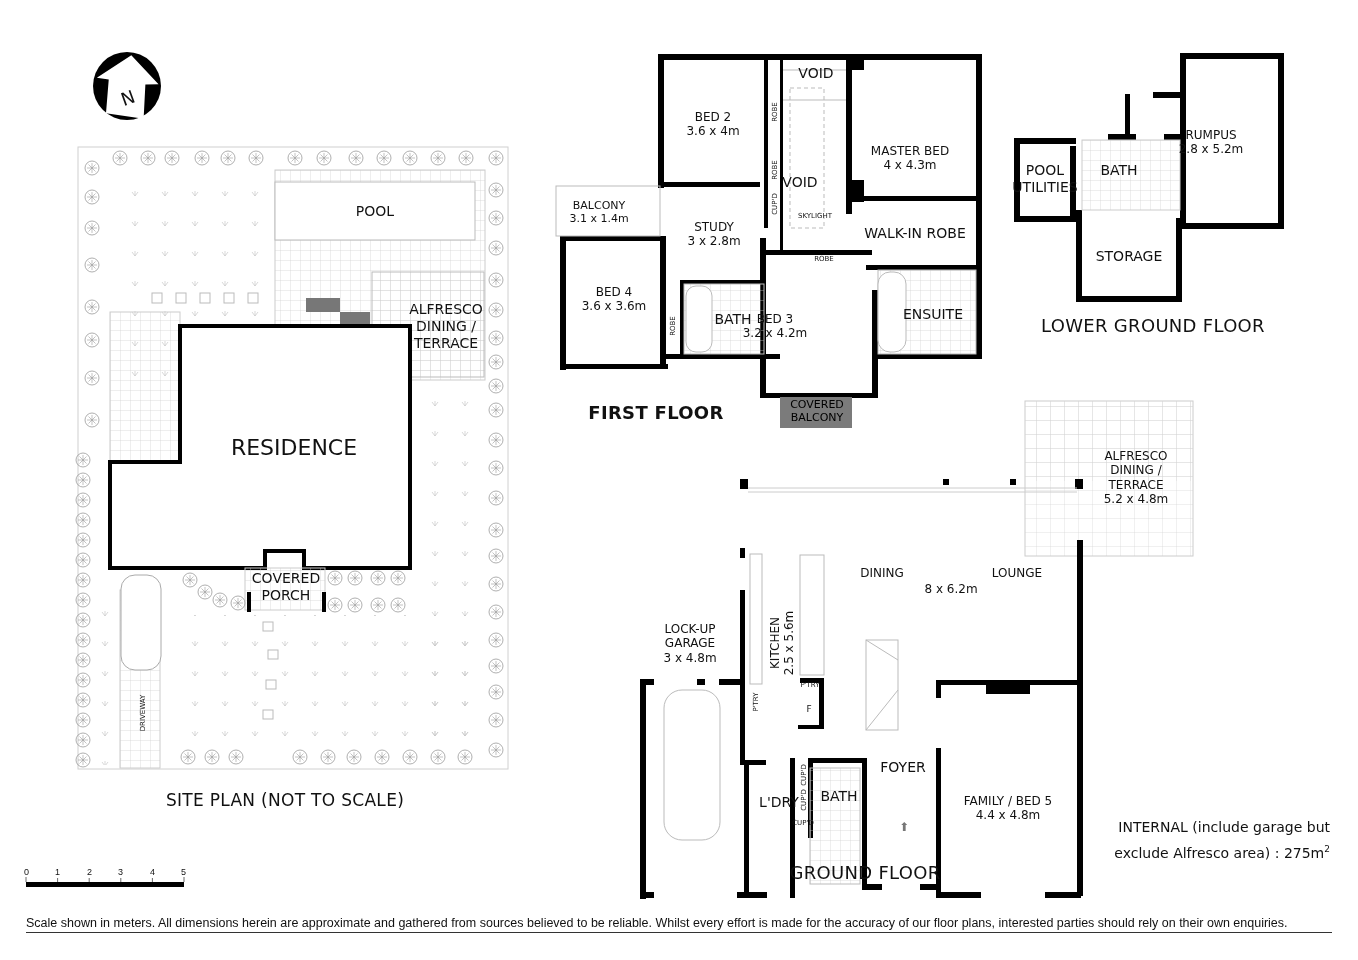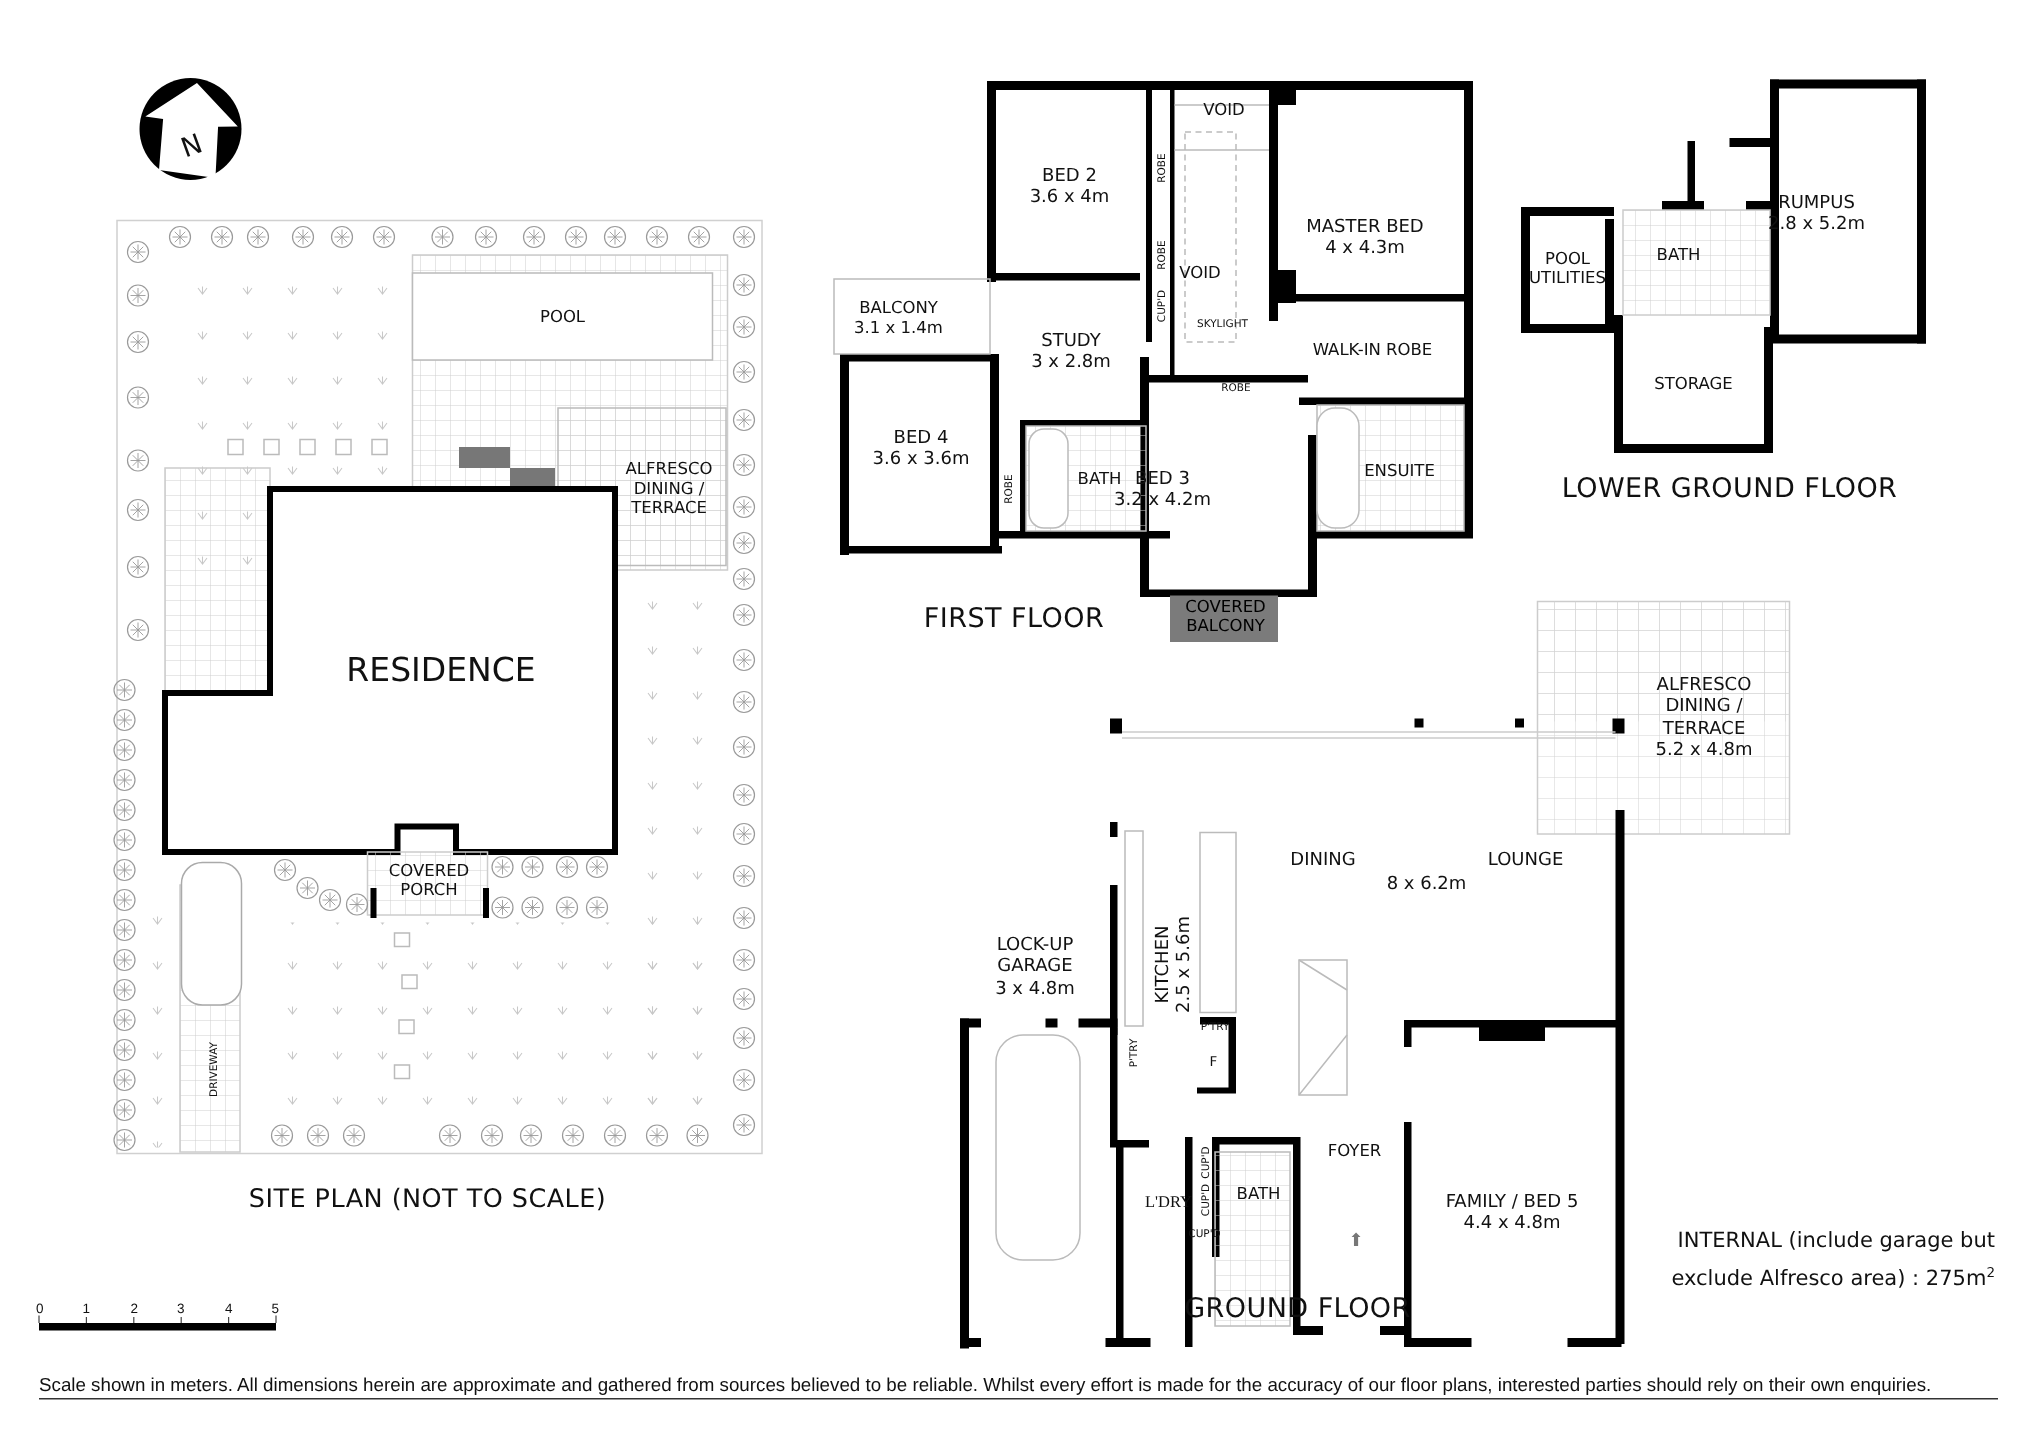--- a/index.html
+++ b/index.html
@@ -1,20 +1,20 @@
 <!DOCTYPE html>
 <html><head>
 <meta charset="utf-8">
 <style>
   html, body { margin:0; padding:0; background:#ffffff; }
   body { width:1358px; height:960px; position:relative; overflow:hidden; font-family:"DejaVu Sans", sans-serif; color:#111; }
   svg { position:absolute; left:0; top:0; }
   .lbl { position:absolute; text-align:center; color:#111; line-height:1.2; white-space:nowrap; transform:translate(-50%,-50%); font-family:"DejaVu Sans", sans-serif; }
   .room { font-size:12px; }
-  .small { font-size:11px; }
+  .small { font-size:14px; }
   .tiny { font-size:7px; }
   .title { font-size:18px; letter-spacing:0.3px; }
   .big { font-size:22px; }
   .vert { transform:translate(-50%,-50%) rotate(-90deg); }
   .area-info { position:absolute; right:28px; top:816px; text-align:right; font-size:14px; line-height:22px; }
   .area-info sup { font-size:9px; }
   .disclaimer { position:absolute; left:26px; top:916px; width:1306px; font-family:"Liberation Sans", sans-serif; font-size:12.5px; border-bottom:1.5px solid #333; padding-bottom:2px; white-space:nowrap; }
   .scale-nums span { position:absolute; font-family:"Liberation Sans", sans-serif; font-size:9px; }
 </style>
 </head>
@@ -300,41 +300,41 @@
 <span class="lbl small" style="left:816px;top:73px;">VOID</span>
 <span class="lbl small" style="left:800px;top:182px;">VOID</span>
 <span class="lbl tiny" style="left:815px;top:216px;">SKYLIGHT</span>
 <span class="lbl tiny vert" style="left:775px;top:112px;">ROBE</span>
 <span class="lbl tiny vert" style="left:775px;top:170px;">ROBE</span>
 <span class="lbl tiny vert" style="left:775px;top:204px;">CUP'D</span>
 <span class="lbl tiny" style="left:824px;top:259px;">ROBE</span>
 <span class="lbl tiny vert" style="left:673px;top:326px;">ROBE</span>
 <span class="lbl small" style="left:817px;top:411px;white-space:pre;font-size:11px;color:#000;">COVERED
 BALCONY</span>
-<span class="lbl title" style="left:676px;top:413px;">FIRST FLOOR</span>
+<span class="lbl title" style="left:656px;top:413px;font-weight:bold;">FIRST FLOOR</span>
 
 <span class="lbl room" style="left:1211px;top:142px;"><span>RUMPUS</span><br><span>2.8 x 5.2m</span></span>
 <span class="lbl small" style="left:1119px;top:170px;">BATH</span>
 <span class="lbl small" style="left:1045px;top:179px;white-space:pre;">POOL
 UTILITIES</span>
 <span class="lbl small" style="left:1129px;top:256px;">STORAGE</span>
 <span class="lbl title" style="left:1153px;top:326px;">LOWER GROUND FLOOR</span>
 
 <span class="lbl room" style="left:1136px;top:478px;"><span style="white-space:pre;">ALFRESCO
 DINING /
 TERRACE</span><br><span>5.2 x 4.8m</span></span>
 <span class="lbl room" style="left:882px;top:573px;">DINING</span>
 <span class="lbl room" style="left:1017px;top:573px;">LOUNGE</span>
 <span class="lbl room" style="left:951px;top:589px;">8 x 6.2m</span>
 <span class="lbl room vert" style="left:782px;top:643px;"><span>KITCHEN</span><br><span>2.5 x 5.6m</span></span>
 <span class="lbl room" style="left:690px;top:644px;"><span style="white-space:pre;">LOCK-UP
 GARAGE</span><br><span>3 x 4.8m</span></span>
 <span class="lbl room" style="left:1008px;top:808px;"><span>FAMILY / BED 5</span><br><span>4.4 x 4.8m</span></span>
 <span class="lbl small" style="left:903px;top:767px;">FOYER</span>
-<span class="lbl small" style="left:779px;top:802px;font-family:Liberation Serif, serif;">L'DRY</span>
+<span class="lbl small" style="left:779px;top:802px;">L'DRY</span>
 <span class="lbl small" style="left:839px;top:796px;">BATH</span>
 <span class="lbl tiny vert" style="left:756px;top:702px;">P'TRY</span>
 <span class="lbl tiny" style="left:810px;top:685px;">P'TRY</span>
 <span class="lbl tiny" style="left:809px;top:709px;font-size:9px;">F</span>
 <span class="lbl tiny vert" style="left:804px;top:775px;">CUP'D</span>
 <span class="lbl tiny vert" style="left:804px;top:800px;">CUP'D</span>
 <span class="lbl tiny" style="left:803px;top:823px;">CUP'D</span>
 <span class="lbl" style="left:904px;top:827px;font-size:12px;color:#777;">⬆</span>
 <span class="lbl title" style="left:865px;top:873px;">GROUND FLOOR</span>
 

